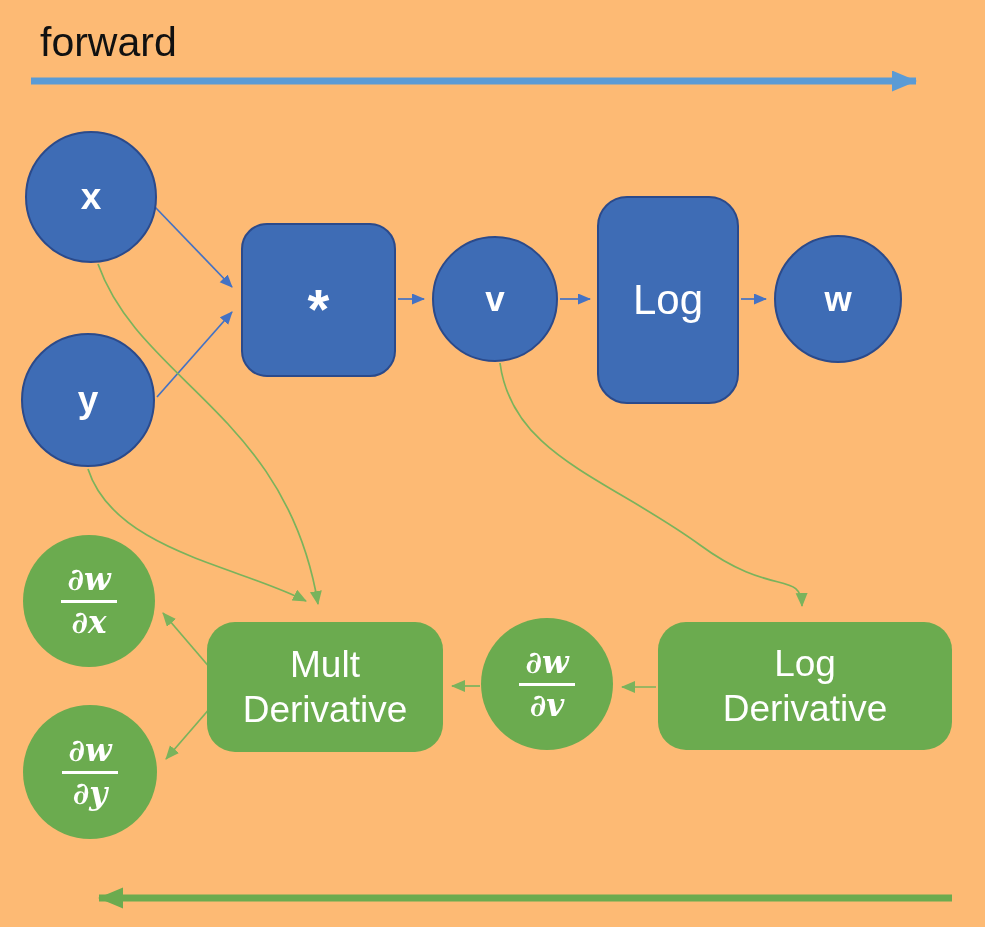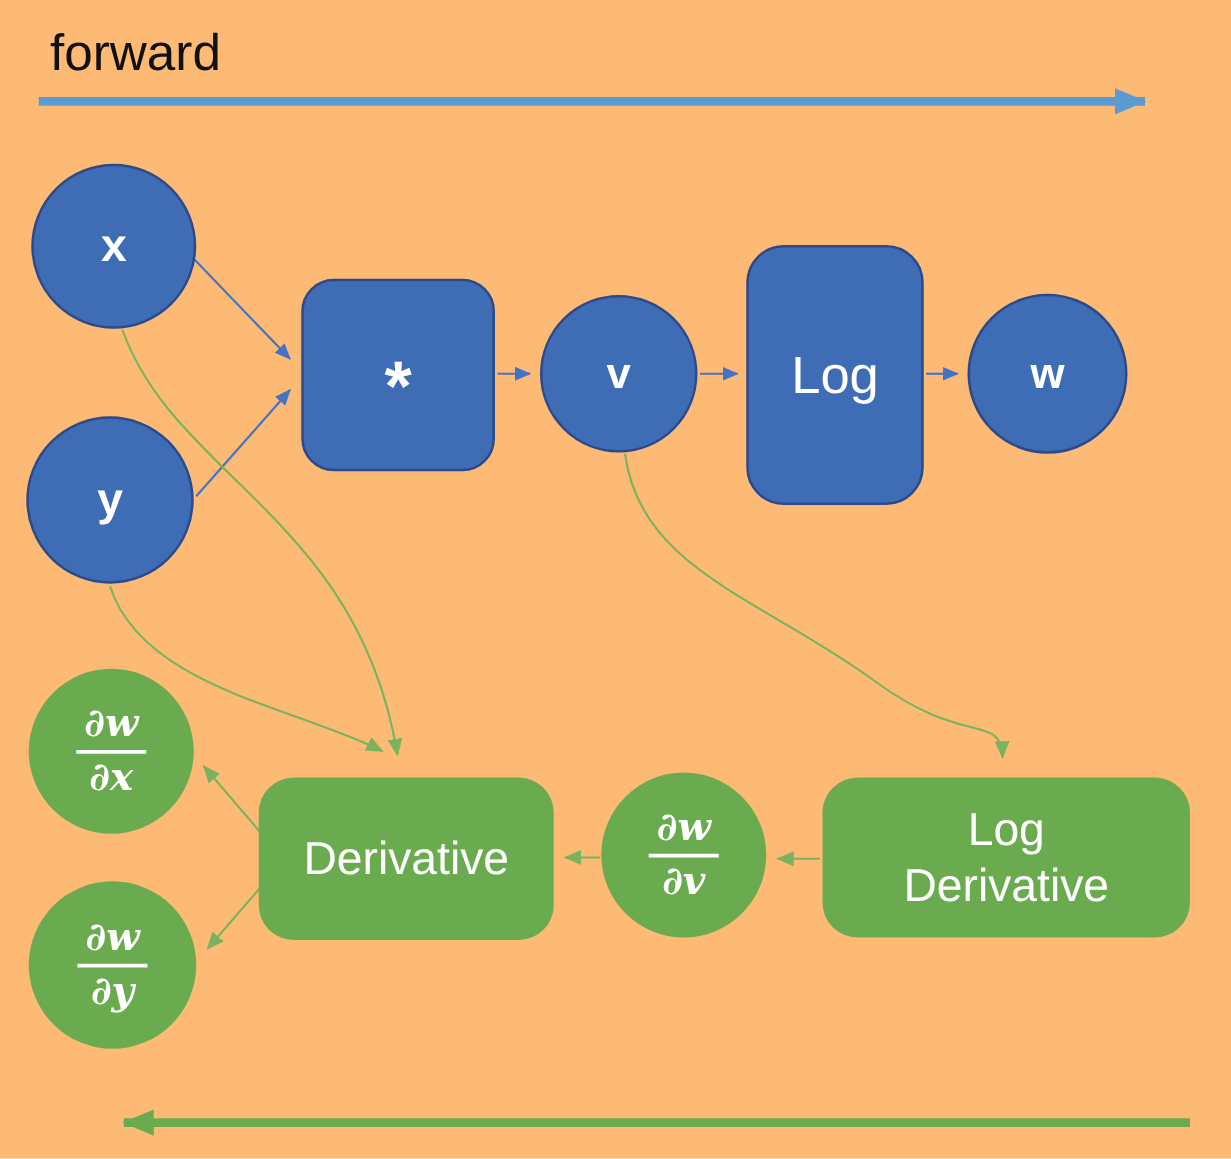--- a/index.html
+++ b/index.html
@@ -153,20 +153,21 @@
   </div>
   <div id="node-dwdv" class="node circle-green">
     <span class="fraction">
       <span class="num">∂w</span>
       <span class="den">∂v</span>
     </span>
   </div>
 
   <div id="node-mult-deriv" class="node box-green">
     <span>
+      <span style="display:block">Mult</span>
       <span style="display:block">Derivative</span>
     </span>
   </div>
   <div id="node-log-deriv" class="node box-green">
     <span>
       <span style="display:block">Log</span>
       <span style="display:block">Derivative</span>
     </span>
   </div>
 

